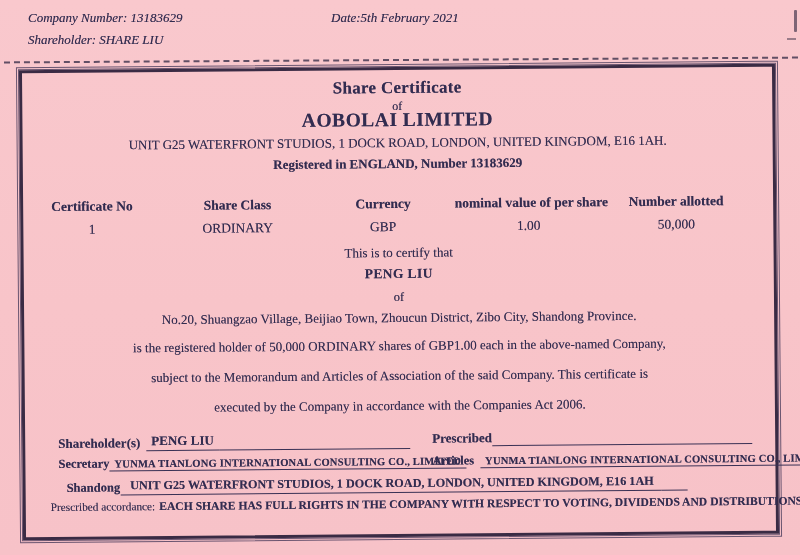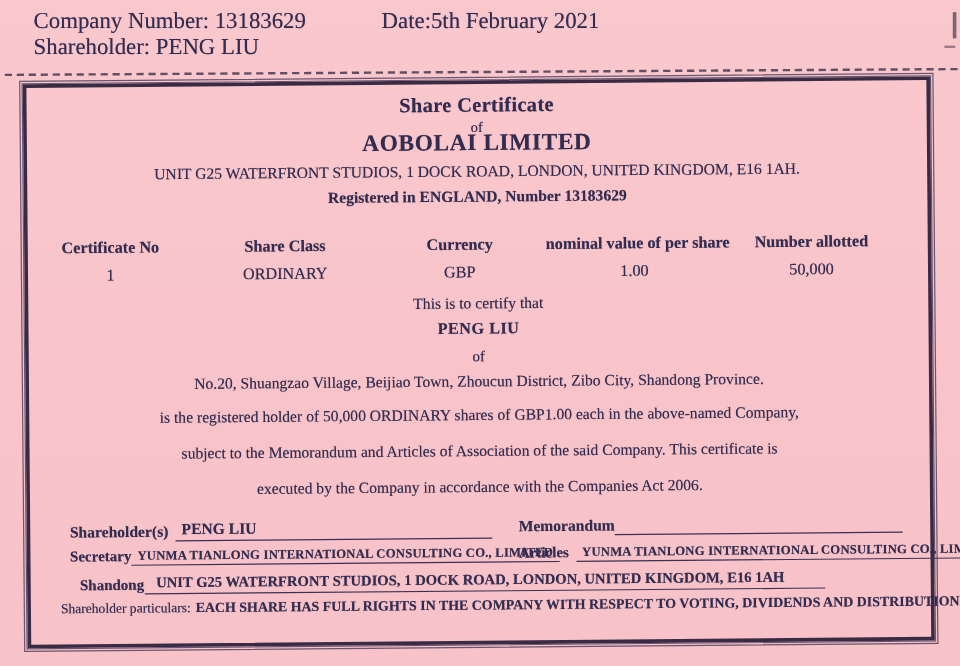--- a/index.html
+++ b/index.html
@@ -7,21 +7,21 @@
   body {
     position:relative; overflow:hidden;
     background:#f8c5ca;
     background-image:linear-gradient(180deg,#f9c8cd 0%,#f8c4c9 55%,#f7c2c8 100%);
     font-family:"Liberation Serif","DejaVu Serif",serif;
     color:#322c50;
     text-shadow:0 0 .6px rgba(50,44,80,.55);
   }
   .abs { position:absolute; }
   
-  .meta { font-size:19px; line-height:22px; white-space:nowrap; }
+  .meta { font-size:13px; line-height:22px; white-space:nowrap;font-style:italic; }
   
   .torn { left:4px; right:2px; top:59px; border-top:2px dashed rgba(70,58,82,.85);
           transform:rotate(-0.35deg); }
   
   .frame { left:18px; top:64px; width:762px; height:476px;
            border:1px solid #6a5570; transform:rotate(-0.5deg); transform-origin:50% 50%; }
   .frame-mid { position:absolute; inset:2px; border:3px solid #3a2b44; }
   .frame-inner { position:absolute; inset:1px; border:1px solid #6a5570; }
   .cline { position:absolute; left:0; right:0; text-align:center; white-space:nowrap; }
   .t-title   { top:13px;  font-size:17px; font-weight:bold; letter-spacing:.3px; }
@@ -64,23 +64,23 @@
   .artifact-bar { right:3px; top:10px; width:3px; height:22px;
                   background:rgba(60,48,70,.65); border-radius:1px; }
   .artifact-dash { right:4px; top:38px; width:9px; height:2px;
                    background:rgba(60,48,70,.5); }
 </style>
 </head>
 <body>
 
 <div class="abs meta" style="left:28px;top:7px;">
   <div>Company Number: 13183629</div>
-  <div>Shareholder: PENG LIU</div>
+  <div>Shareholder: SHARE LIU</div>
 </div>
-<div class="abs meta" style="left:318px;top:7px;">Date:5th February 2021</div>
+<div class="abs meta" style="left:331px;top:7px;">Date:5th February 2021</div>
 <div class="abs meta" style="left:619px;top:7px;">
 </div>
 
 <div class="abs torn"></div>
 <div class="abs artifact-bar"></div>
 <div class="abs artifact-dash"></div>
 
 <div class="abs frame">
   <div class="frame-mid"></div>
   <div class="frame-inner"></div>
@@ -113,36 +113,36 @@
   <div class="cline t-b1">is the registered holder of 50,000 ORDINARY shares of GBP1.00 each in the above-named Company,</div>
   <div class="cline t-b2">subject to the Memorandum and Articles of Association of the said Company. This certificate is</div>
   <div class="cline t-b3">executed by the Company in accordance with the Companies Act 2006.</div>
 
   <div class="srow r1l">
     <span class="lbl gap6">Shareholder(s)</span>
     <span class="uval">PENG LIU</span>
     <span class="fill"></span>
   </div>
   <div class="srow r1r">
-    <span class="lbl">Memorandum</span>
+    <span class="lbl">Prescribed</span>
     <span class="fill"></span>
   </div>
 
   <div class="srow r2l">
     <span class="lbl gap8">Secretary</span>
     <span class="uval sm">YUNMA TIANLONG INTERNATIONAL CONSULTING CO., LIMITED</span>
   </div>
   <div class="srow r2r">
     <span class="lbl gap6">Articles</span>
     <span class="uval sm">YUNMA TIANLONG INTERNATIONAL CONSULTING CO., LIMITED</span>
   </div>
 
   <div class="srow r3">
     <span class="lbl gap8">Shandong</span>
     <span class="uval">UNIT G25 WATERFRONT STUDIOS, 1 DOCK ROAD, LONDON, UNITED KINGDOM, E16 1AH</span>
     <span class="fill"></span>
   </div>
 
   <div class="srow r4">
-    <span class="plain">Shareholder particulars:</span>
+    <span class="plain">Prescribed accordance:</span>
     <span class="bval">EACH SHARE HAS FULL RIGHTS IN THE COMPANY WITH RESPECT TO VOTING, DIVIDENDS AND DISTRIBUTIONS.</span>
   </div>
 </div>
 
 </body></html>

